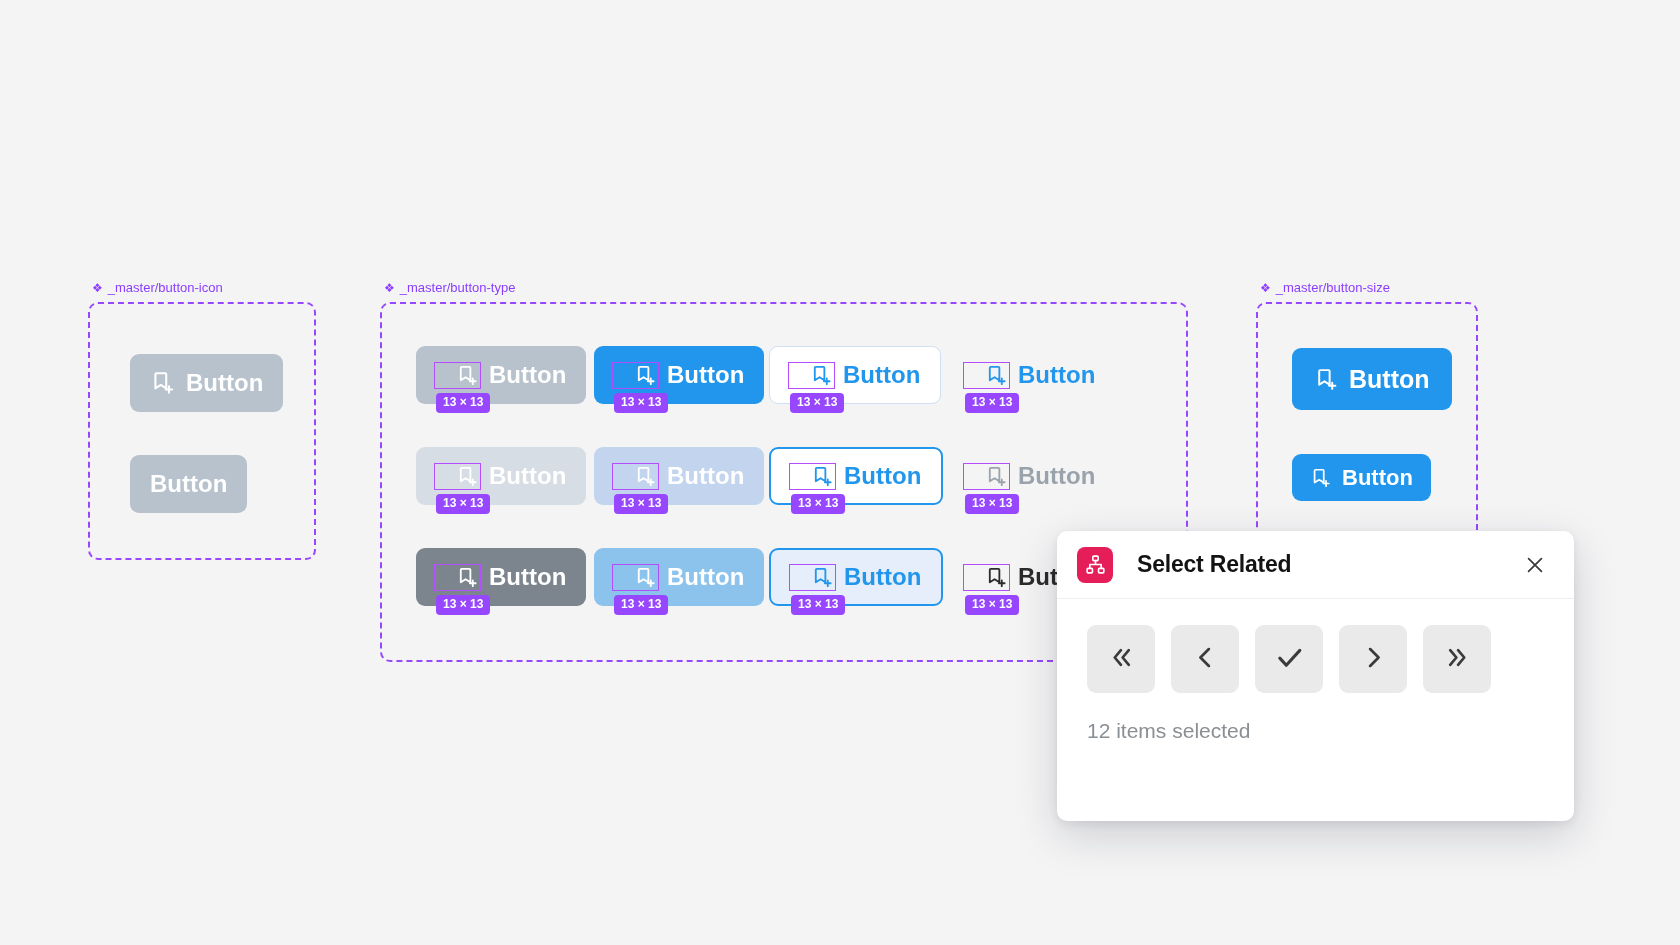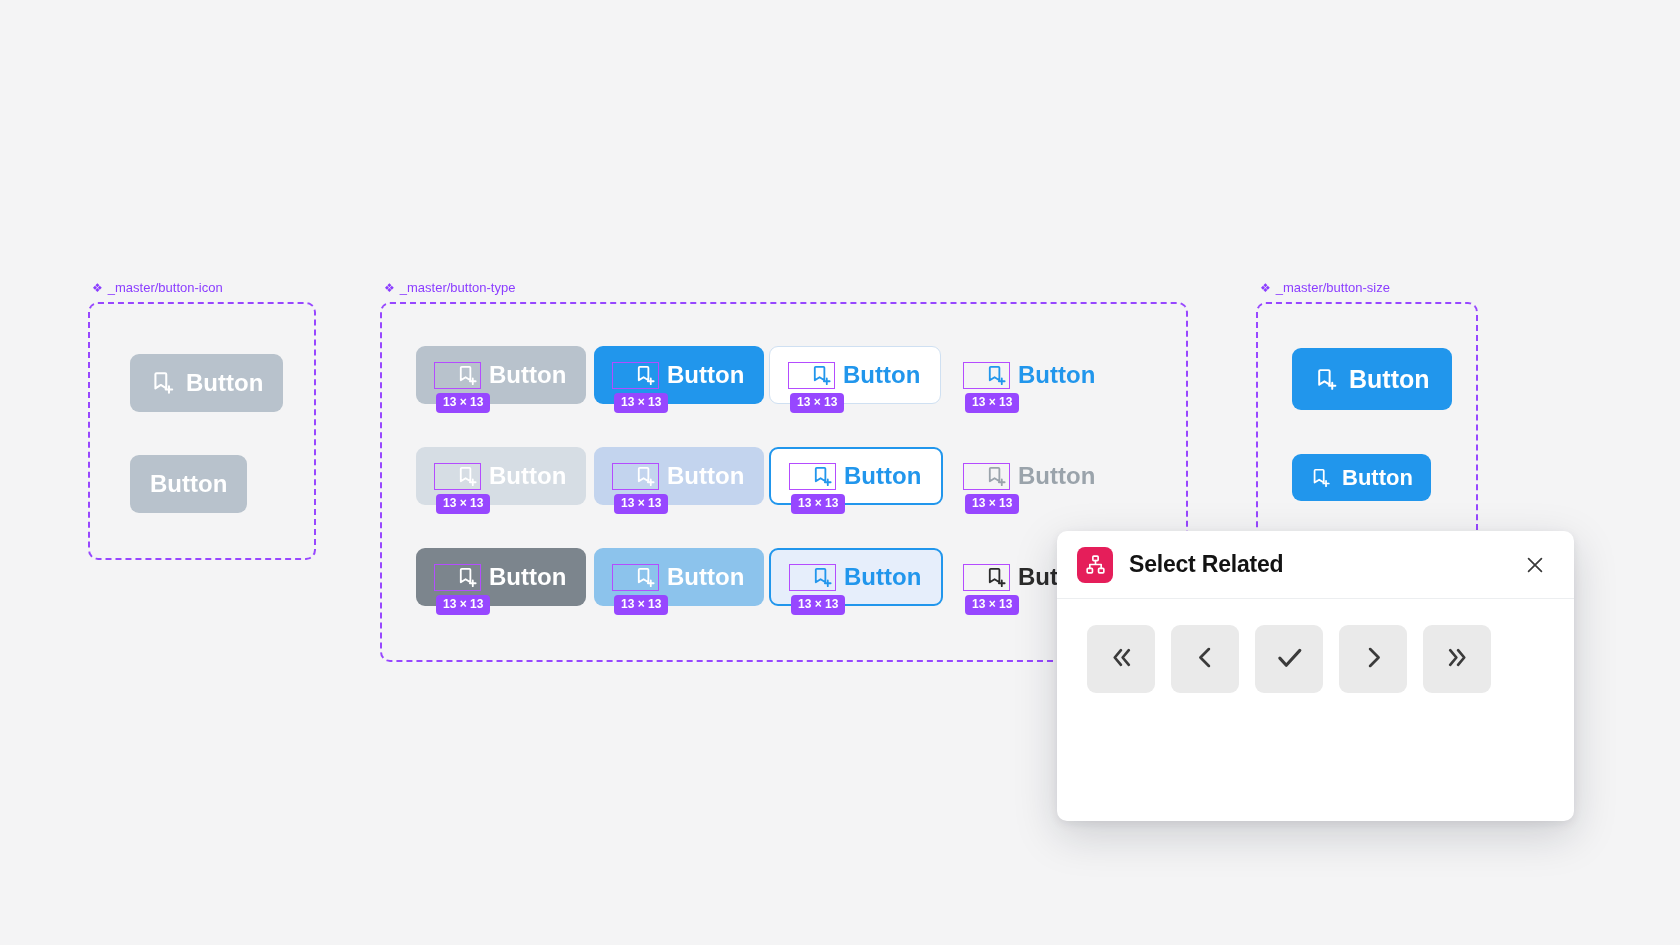--- a/index.html
+++ b/index.html
@@ -91,21 +91,21 @@
     height: 68px; padding: 0 22px 0 20px;
     border-bottom: 1px solid #eceef0;
   }
   .dlg-badge {
     width: 36px; height: 36px; border-radius: 8px;
     background: #e51e5a;
     display: flex; align-items: center; justify-content: center;
     flex: 0 0 auto;
   }
   .dlg-title {
-    margin-left: 16px;
+    margin-left: 24px;
     font-size: 23px; font-weight: 700; color: #131313;
     letter-spacing: -.2px;
   }
   .dlg-close {
     margin-left: auto;
     width: 34px; height: 34px;
     display: flex; align-items: center; justify-content: center;
     background: none; border: none; cursor: pointer; color: #3a3a3a;
     border-radius: 6px;
   }
@@ -377,15 +377,18 @@
           <span>
             <svg width="27" height="27" viewBox="0 0 24 24" fill="none" stroke="currentColor" stroke-width="2.4" stroke-linecap="round" stroke-linejoin="round">
               <path d="M5.5 5.5L11 12l-5.5 6.5M12.5 5.5L18 12l-5.5 6.5"></path>
             </svg>
           </span>
         </button>
 
       </div>
     </div>
 
+    <div class="dlg-footer">
+      <span>12 items selected</span>
+    </div>
   </div>
 
 </div>
 
 </body></html>

